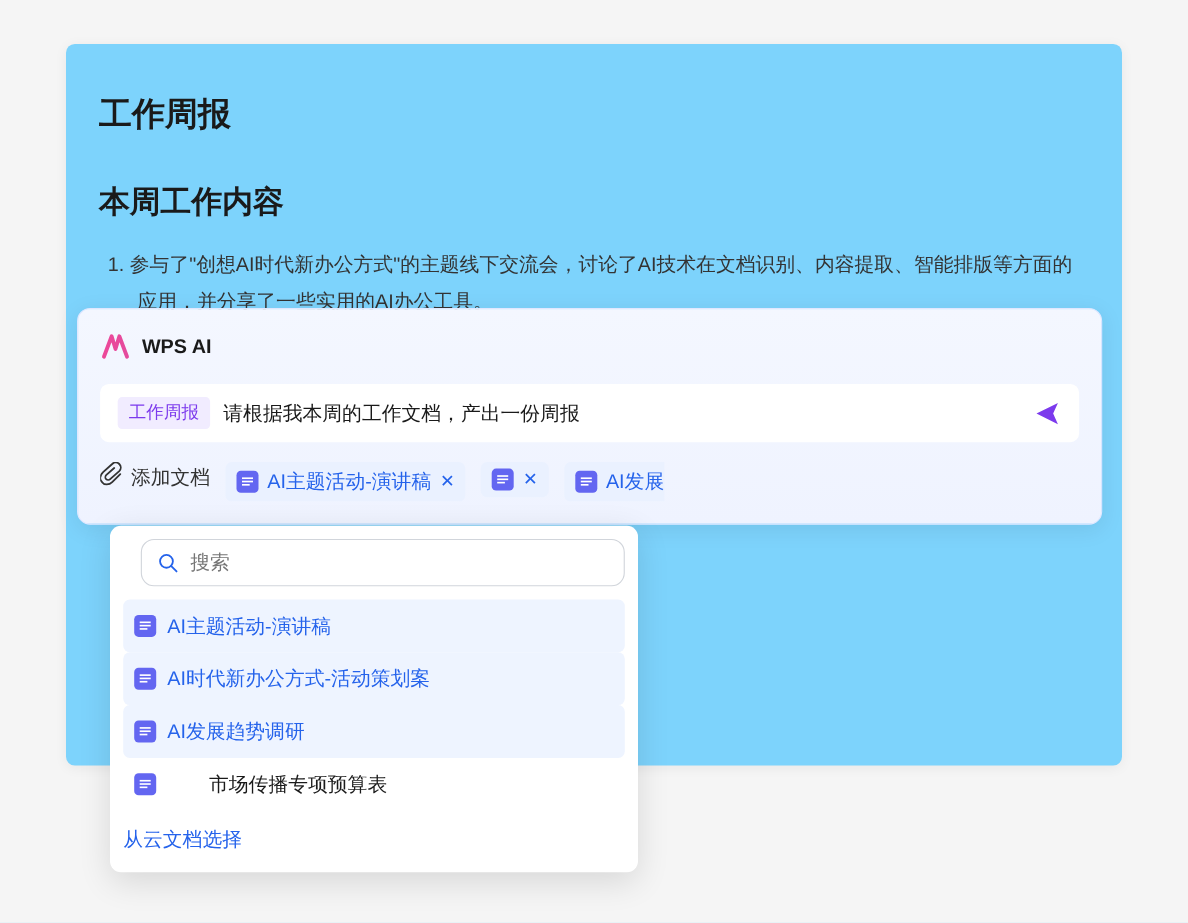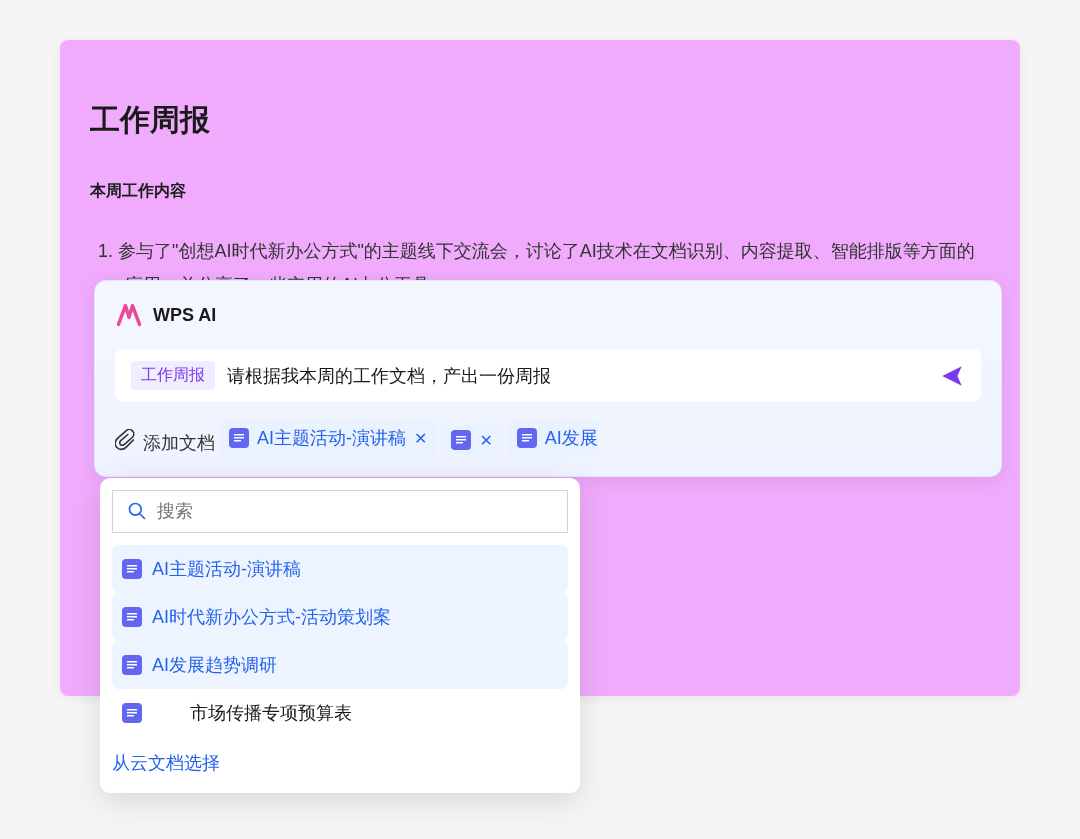--- a/index.html
+++ b/index.html
@@ -4,39 +4,39 @@
   <style>
     * { margin: 0; padding: 0; box-sizing: border-box; }
     body {
       font-family: -apple-system, BlinkMacSystemFont, "PingFang SC", "Microsoft YaHei", sans-serif;
       background: #f5f5f5;
       width: 1080px;
       height: 839px;
       overflow: hidden;
     }
     .document-container {
-      background: #f0abfc;
+      background: #7dd3fc;
       margin: 40px 60px 0 60px;
       border-radius: 8px;
       box-shadow: 0 2px 12px rgba(0,0,0,0.06);
-      padding: 60px 30px 0 30px;
+      padding: 44px 30px 0 30px;
       position: relative;
       height: 656px;
     }
     .doc-title {
       font-size: 30px;
       font-weight: 600;
       color: #1a1a1a;
       margin-bottom: 40px;
     }
     .doc-section-title {
-      font-size: 16px;
+      font-size: 28px;
       font-weight: 600;
       color: #1a1a1a;
-      margin-bottom: 32px;
+      margin-bottom: 20px;
     }
     .doc-list {
       list-style: none;
       padding-left: 0;
     }
     .doc-list-item {
       font-size: 18px;
       color: #333;
       line-height: 1.9;
       padding-left: 35px;
@@ -48,21 +48,20 @@
     .ai-panel {
       position: absolute;
       left: 10px;
       right: 18px;
       top: 240px;
       background: linear-gradient(180deg, #f4f7ff 0%, #eff3ff 100%);
       border: 1px solid #e0e7ff;
       border-radius: 12px;
       padding: 20px;
       box-shadow: 0 4px 20px rgba(0,0,0,0.08);
-      margin-left: 24px;
     }
     .ai-header {
       display: flex;
       align-items: center;
       gap: 10px;
       margin-bottom: 20px;
     }
     .ai-logo {
       width: 28px;
       height: 28px;
@@ -101,22 +100,22 @@
     .ai-send-btn {
       color: #7c3aed;
       font-size: 24px;
       cursor: pointer;
       display: flex;
       align-items: center;
     }
     .ai-send-btn svg { width: 26px; height: 26px; }
     .ai-attachments {
       display: flex;
-      align-items: flex-end;
-      gap: 4px;
+      align-items: flex-start;
+      gap: 14px;
       flex-wrap: nowrap;
       overflow: hidden;
     }
     .attach-label {
       display: flex;
       align-items: center;
       gap: 6px;
       color: #333;
       font-size: 18px;
     }
@@ -159,26 +158,27 @@
       left: 40px;
       top: 438px;
       width: 480px;
       background: #fff;
       border-radius: 10px;
       box-shadow: 0 8px 30px rgba(0,0,0,0.12);
       padding: 12px;
     }
     .search-box {
       border: 1px solid #d1d5db;
-      border-radius: 0;
+      border-radius: 12px;
       padding: 10px 14px;
       display: flex;
-      align-items: flex-start;
+      align-items: flex-end;
       gap: 10px;
       margin-bottom: 12px;
+      margin-left: 16px;
     }
     .search-box svg { width: 20px; height: 20px; }
     .search-input {
       border: none;
       outline: none;
       font-size: 18px;
       flex: 1;
       color: #999;
     }
     .search-item {

